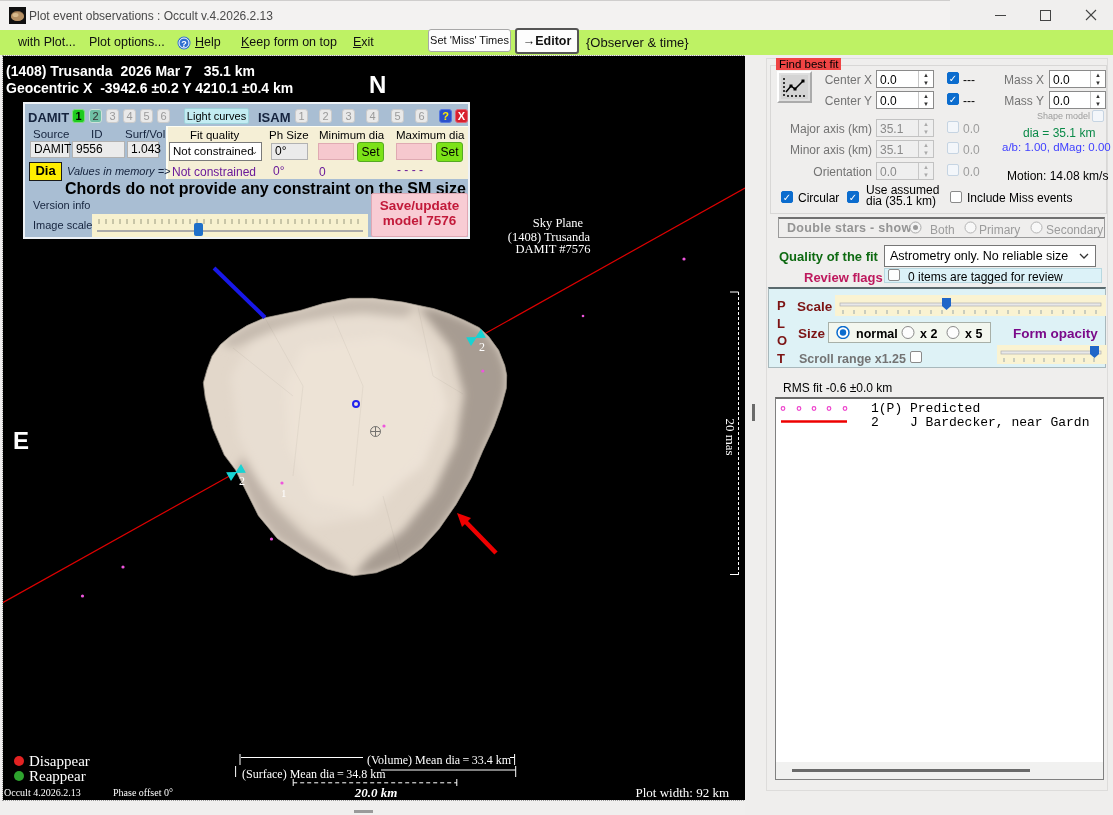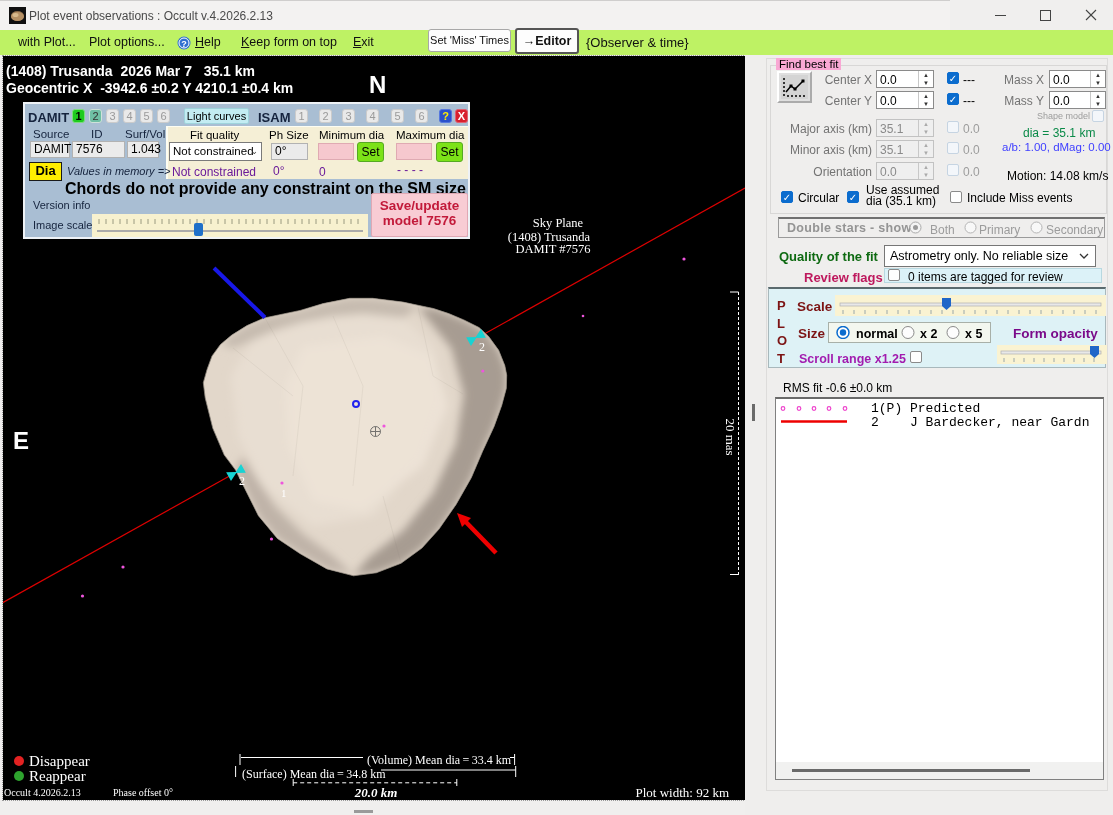--- a/index.html
+++ b/index.html
@@ -211,21 +211,21 @@
 
   <div class="dp" style="left:141px;top:22px;width:302px;height:53px;background:#f5efd6;border-left:2px solid #fdfdf2;border-top:1px solid #fdfdf2"></div>
   <div class="dp" style="left:8px;top:24px">Source</div>
   <div class="dp" style="left:66px;top:24px">ID</div>
   <div class="dp" style="left:100px;top:24px">Surf/Vol</div>
   <div class="dp" style="left:165px;top:25px;color:#000">Fit quality</div>
   <div class="dp" style="left:244px;top:25px;color:#000">Ph Size</div>
   <div class="dp" style="left:294px;top:25px;color:#000">Minimum dia</div>
   <div class="dp" style="left:371px;top:25px;color:#000">Maximum dia</div>
   <div class="field" style="left:5px;top:37px;width:40px">DAMIT</div>
-  <div class="field" style="left:47px;top:37px;width:53px">7576</div>
+  <div class="field" style="left:47px;top:37px;width:53px">9556</div>
   <div class="field" style="left:102px;top:37px;width:32px">1.043</div>
   <div class="dp" style="left:144px;top:38px;width:93px;height:19px;background:#fff;border:1px solid #7a7a7a;color:#000;line-height:17px;padding-left:3px">Not constrained<span style="position:absolute;right:3px;top:0;font-size:9px;color:#444">⌄</span></div>
   <div class="field" style="left:246px;top:39px;width:37px">0°</div>
   <div class="pink" style="left:293px;top:39px;width:36px"></div>
   <div class="setbtn" style="left:332px;top:38px">Set</div>
   <div class="pink" style="left:371px;top:39px;width:36px"></div>
   <div class="setbtn" style="left:411px;top:38px">Set</div>
   <div class="dp" style="left:4px;top:58px;width:33px;height:19px;background:#ffee00;border:1.5px solid #1a1a1a;color:#000;font-weight:bold;font-size:13px;text-align:center;line-height:16px">Dia</div>
   <div class="dp" style="left:42px;top:61px;font-style:italic;font-size:11px">Values in memory =&gt;</div>
   <div class="purp" style="left:147px;top:61px">Not constrained</div>
@@ -281,21 +281,21 @@
       <line x1="5" y1="17" x2="271" y2="17" stroke="#aaa" stroke-width="2"></line>
       <rect x="102" y="9" width="9" height="13" rx="2" fill="#1f70c9"></rect>
     </svg>
   </div>
 </div>
 
 <div class="abs dots" id="rpanel"></div>
 <div class="abs" style="left:766px;top:58px;width:342px;height:733px;border:1px solid #dddcdb"></div>
 
 <div class="abs" style="left:770px;top:65px;width:337px;height:149px;border:1px solid #d8d7d6"></div>
-<div class="abs" style="left:776px;top:58px;font-size:11.5px;background:#f9a8d4;padding:0 3px">Find best fit</div>
+<div class="abs" style="left:776px;top:58px;font-size:11.5px;background:#ef4444;padding:0 3px">Find best fit</div>
 
 <div class="abs" style="left:777px;top:71px;width:35px;height:32px;background:#dfdfdf;border:2px outset #fff">
   <svg width="31" height="28">
     <rect x="2" y="2" width="27" height="24" fill="#d4d4d4"></rect>
     <g fill="#000">
         <circle cx="5" cy="6" r="1"></circle>
         <circle cx="5" cy="10" r="1"></circle>
         <circle cx="5" cy="14" r="1"></circle>
         <circle cx="5" cy="18" r="1"></circle>
         <circle cx="5" cy="22" r="1"></circle>
@@ -452,21 +452,21 @@
         <line x1="47" y1="13" x2="47" y2="17"></line>
         <line x1="57" y1="13" x2="57" y2="17"></line>
         <line x1="67" y1="13" x2="67" y2="17"></line>
         <line x1="77" y1="13" x2="77" y2="17"></line>
         <line x1="87" y1="13" x2="87" y2="17"></line>
         <line x1="97" y1="13" x2="97" y2="17"></line>
       </g>
     <path d="M93,1 h9 v8 l-4.5,4 l-4.5,-4 z" fill="#2066c8"></path>
   </svg>
 </div>
-<div class="abs bold" style="left:799px;top:352px;font-size:12.5px;color:#a21caf">Scroll range x1.25</div>
+<div class="abs bold" style="left:799px;top:352px;font-size:12.5px;color:#737373">Scroll range x1.25</div>
 <div class="cb off" style="left:910px;top:351px"></div>
 
 <div class="abs" style="left:783px;top:381px;font-size:12px;color:#000">RMS fit -0.6 ±0.0 km</div>
 <div class="abs" style="left:775px;top:397px;width:329px;height:383px;background:#fff;border:1px solid #808080;border-top:2px solid #6a6a6a"></div>
 <svg class="abs" style="left:776px;top:398px" width="327" height="40">
   <g fill="none" stroke="#ee44cc" stroke-width="1.2">
     <circle cx="7" cy="10.5" r="1.8"></circle>
       <circle cx="23" cy="10.5" r="1.8"></circle>
       <circle cx="38" cy="10.5" r="1.8"></circle>
       <circle cx="53" cy="10.5" r="1.8"></circle>

